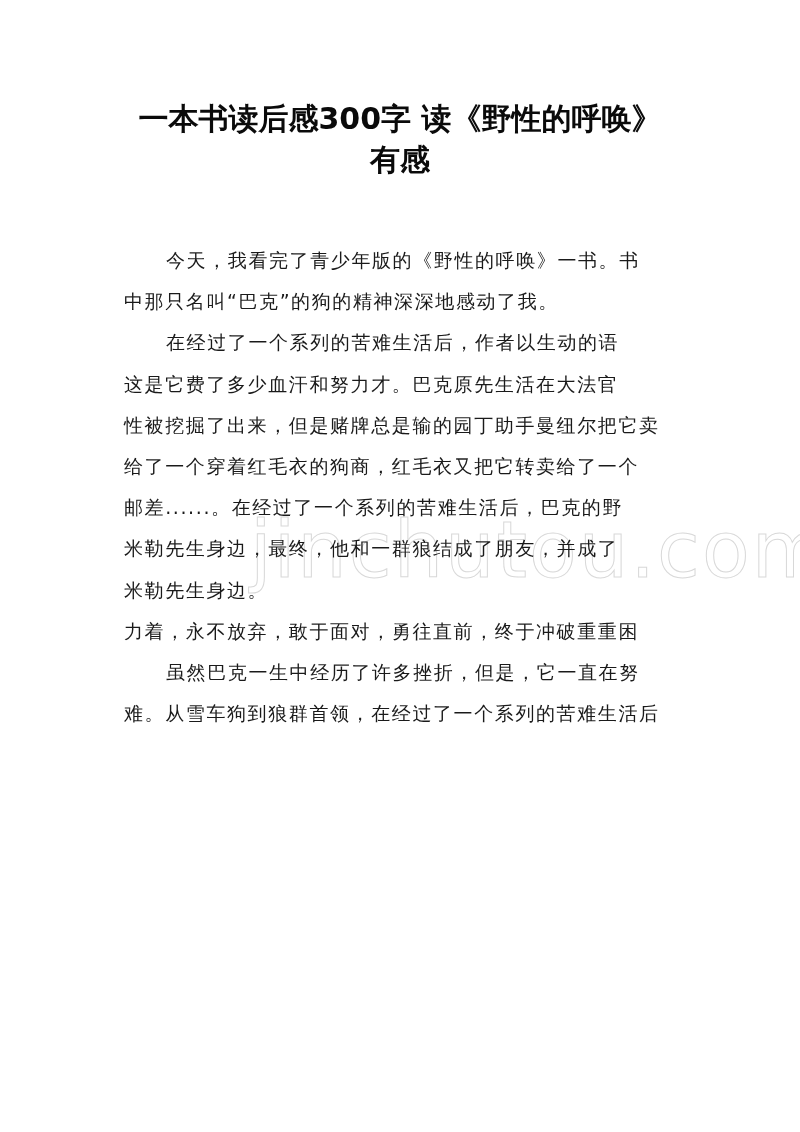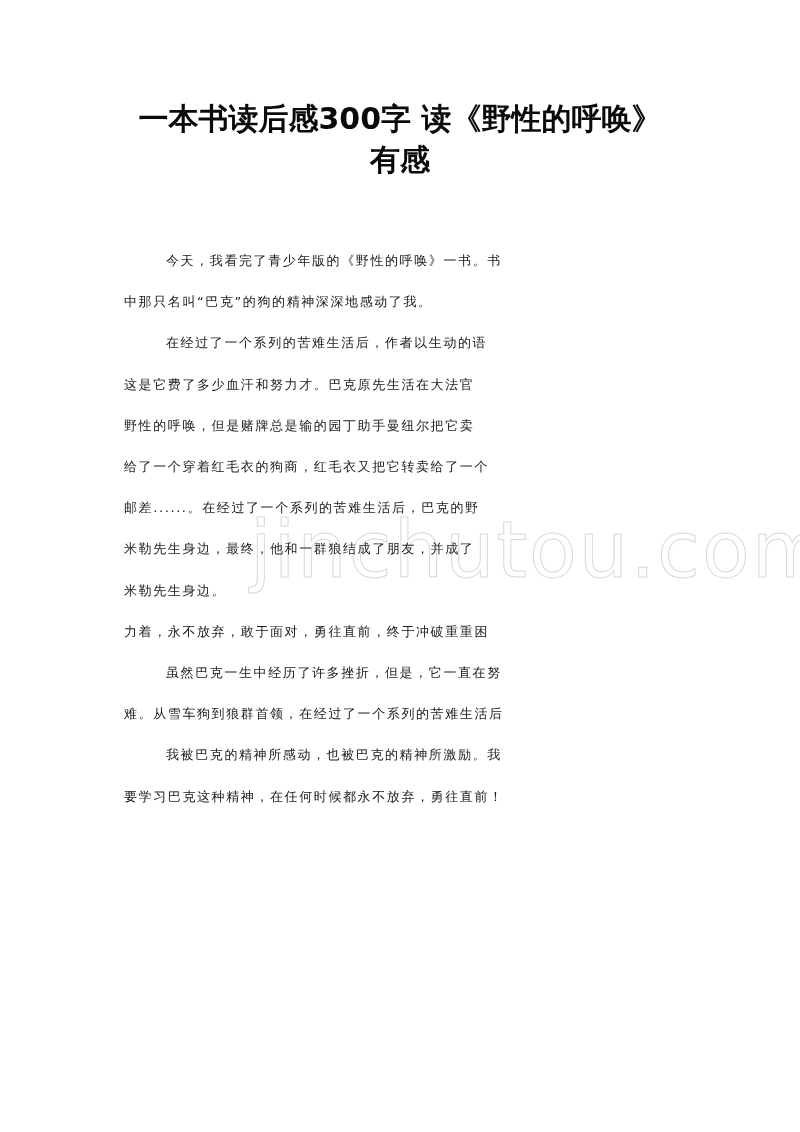--- a/index.html
+++ b/index.html
@@ -38,21 +38,21 @@
     .title .line {
       display: block;
       white-space: nowrap;
     }
     .body-text {
       position: absolute;
       left: 124px;
       top: 240px;
       width: 540px;
       font-family: "DejaVu Sans", "Liberation Sans", sans-serif;
-      font-size: 13px;
+      font-size: 19px;
       line-height: 41.2px;
       color: #1a1a1a;
       letter-spacing: 1.6px;
     }
     .para {
       margin: 0;
       padding: 0;
     }
     .para .ln {
       display: block;
@@ -91,32 +91,28 @@
   <div class="body-text">
 
     <p class="para">
       <span class="ln indent">今天，我看完了青少年版的《野性的呼唤》一书。书</span>
       <span class="ln">中那只名叫“巴克”的狗的精神深深地感动了我。</span>
     </p>
 
     <p class="para">
       <span class="ln indent">在经过了一个系列的苦难生活后，作者以生动的语</span>
       <span class="ln">这是它费了多少血汗和努力才。巴克原先生活在大法官</span>
-      <span class="ln">野性的呼唤，但是赌牌总是输的园丁助手曼纽尔把它卖</span>
+      <span class="ln">性被挖掘了出来，但是赌牌总是输的园丁助手曼纽尔把它卖</span>
       <span class="ln">给了一个穿着红毛衣的狗商，红毛衣又把它转卖给了一个</span>
       <span class="ln">邮差......。在经过了一个系列的苦难生活后，巴克的野</span>
       <span class="ln">米勒先生身边，最终，他和一群狼结成了朋友，并成了</span>
       <span class="ln">米勒先生身边。</span>
     </p>
 
     <p class="para">
       <span class="ln">力着，永不放弃，敢于面对，勇往直前，终于冲破重重困</span>
       <span class="ln indent">虽然巴克一生中经历了许多挫折，但是，它一直在努</span>
       <span class="ln">难。从雪车狗到狼群首领，在经过了一个系列的苦难生活后</span>
     </p>
 
-    <p class="para">
-      <span class="ln indent">我被巴克的精神所感动，也被巴克的精神所激励。我</span>
-      <span class="ln">要学习巴克这种精神，在任何时候都永不放弃，勇往直前！</span>
-    </p>
 
   </div>
 </div>
 
 </body></html>

